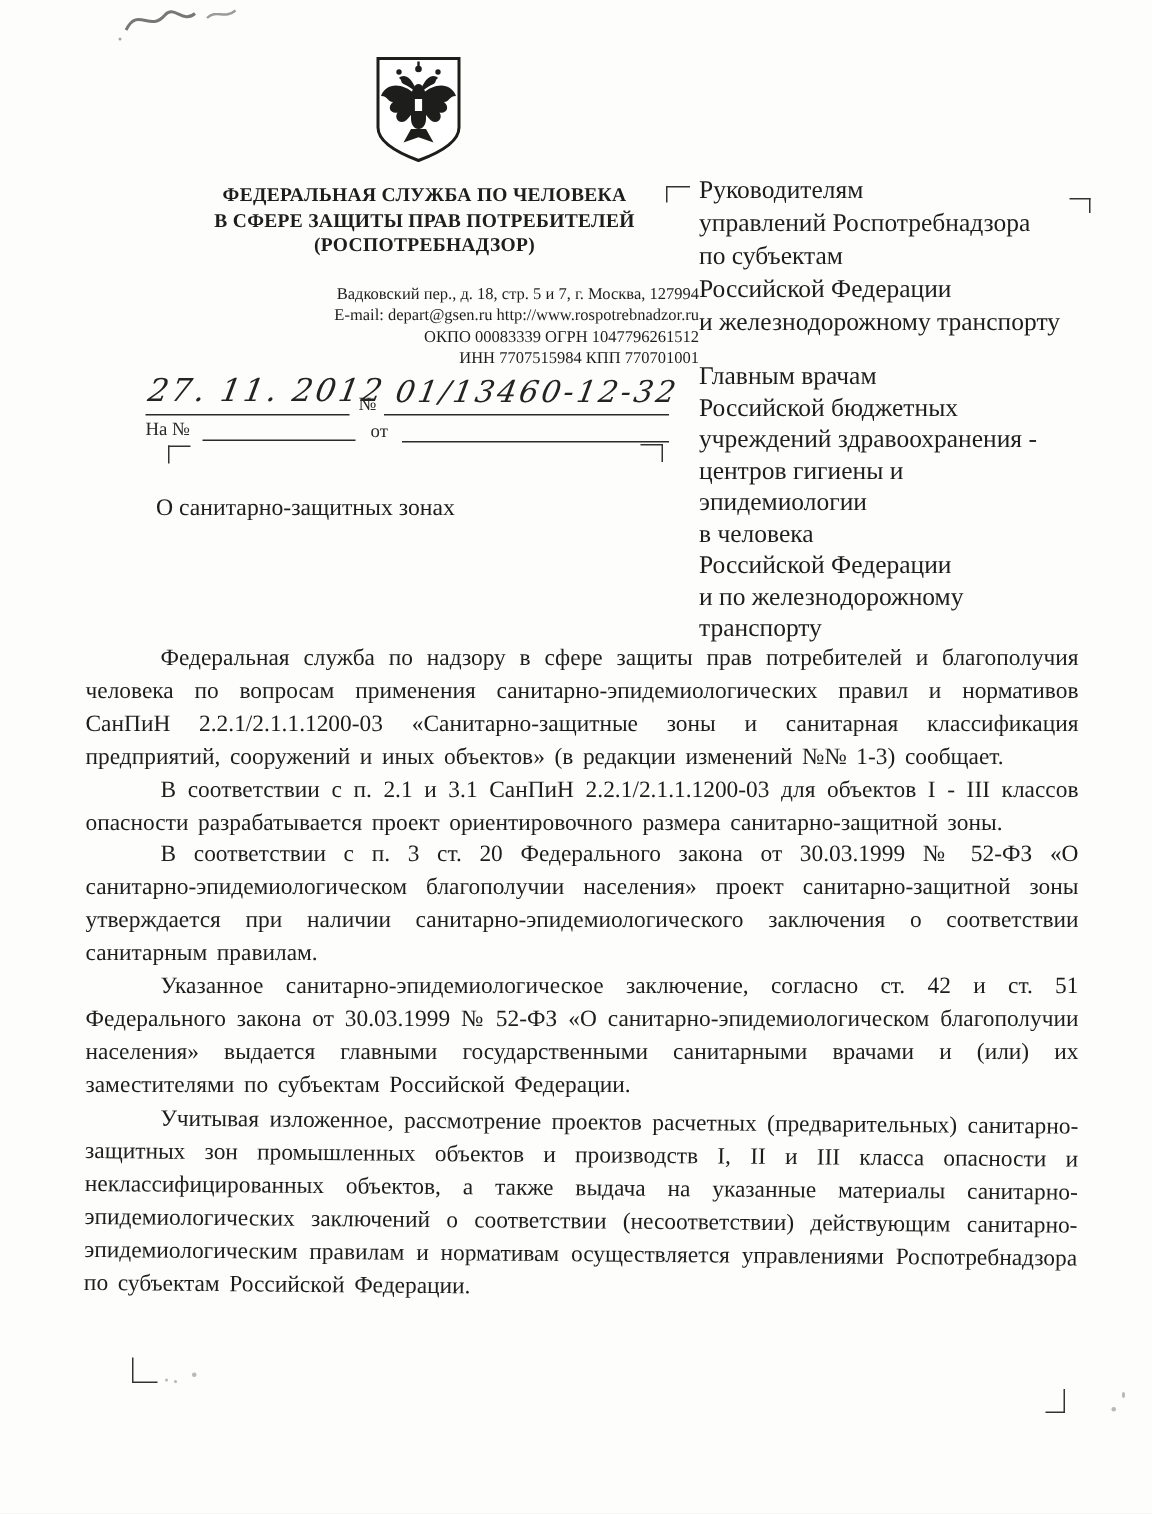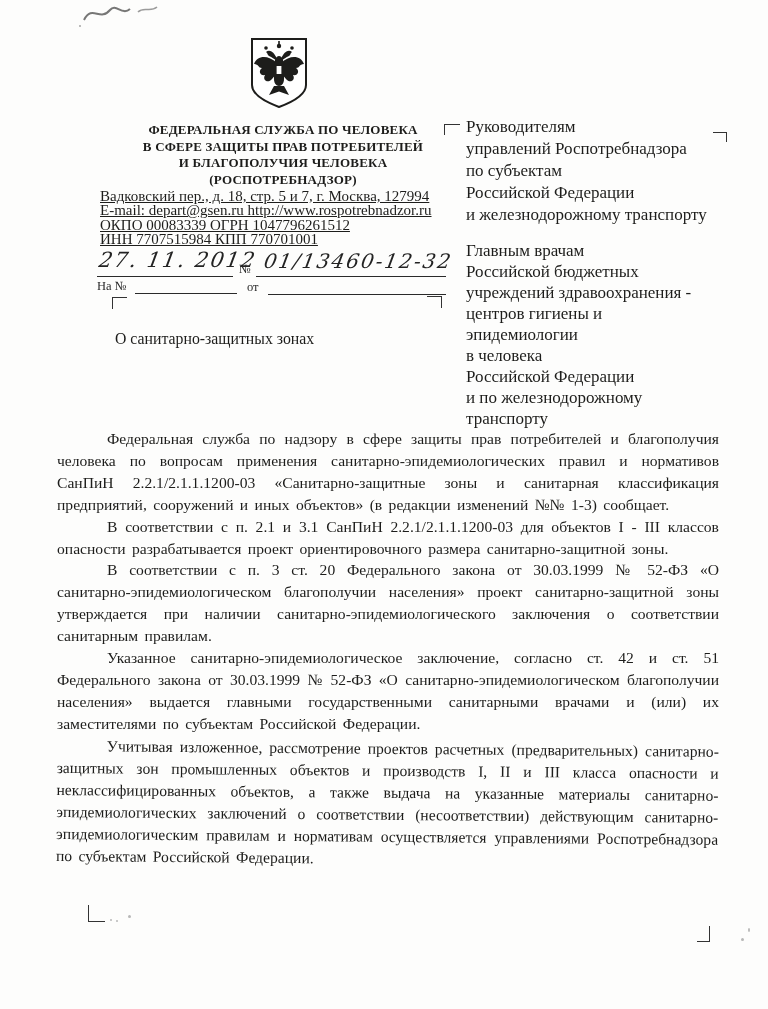--- a/index.html
+++ b/index.html
@@ -8,21 +8,21 @@
     position:relative;width:768px;height:1009px;margin:0 auto;
     background:#fdfdfc;color:#1d1d1b;overflow:hidden;
   }
   .abs{position:absolute;}
   
   .org{
     text-align:center;font-weight:700;font-size:13px;line-height:16.5px;
     letter-spacing:.2px;
   }
   .contacts{
-    text-align:left;font-size:15px;line-height:14.4px;text-decoration:underline;
+    text-align:right;font-size:11px;line-height:14.4px;
   }
   
   .hw{
     font-family:"DejaVu Serif", serif;font-style:italic;
     transform:skewX(-10deg);transform-origin:left bottom;
     letter-spacing:2px;color:#232323;white-space:nowrap;
   }
   .blank-line{border-bottom:1.6px solid #2a2a2a;}
   .form-label{font-size:12.5px;color:#2a2a2a;}
   
@@ -68,21 +68,20 @@
         <rect x="31.2" y="4" width="1.6" height="4"></rect>
         <path d="M27,49 L22,58 L32,54.5 L42,58 L37,49 Z"></path>
       </g>
       <rect x="29.6" y="29" width="4.8" height="8" fill="#ffffff"></rect>
     </svg>
   </div>
 
   <div class="abs org" style="left:100px;top:122px;width:366px;">
     <div>ФЕДЕРАЛЬНАЯ СЛУЖБА ПО ЧЕЛОВЕКА</div>
     <div>В СФЕРЕ ЗАЩИТЫ ПРАВ ПОТРЕБИТЕЛЕЙ</div>
-    <div>И БЛАГОПОЛУЧИЯ ЧЕЛОВЕКА</div>
     <div>(РОСПОТРЕБНАДЗОР)</div>
   </div>
 
   <div class="abs contacts" style="left:100px;top:189px;width:366px;">
     <div>Вадковский пер., д. 18, стр. 5 и 7, г. Москва, 127994</div>
     <div>E-mail: depart@gsen.ru  http://www.rospotrebnadzor.ru</div>
     <div>ОКПО 00083339  ОГРН 1047796261512</div>
     <div>ИНН 7707515984  КПП 770701001</div>
   </div>
 
@@ -95,21 +94,21 @@
   </div>
 
   <span class="abs form-label" style="left:97px;top:279px;">На №</span>
   <div class="abs blank-line" style="left:135px;top:279px;width:102px;height:14px;"></div>
   <span class="abs form-label" style="left:247px;top:280px;">от</span>
   <div class="abs blank-line" style="left:268px;top:279px;width:178px;height:15px;"></div>
 
   <div class="abs mark-tl" style="left:112px;top:297px;width:14px;height:11px;"></div>
   <div class="abs mark-tr" style="left:427px;top:296px;width:14px;height:11px;"></div>
 
-  <div class="abs subject" style="left:115px;top:330px;">О санитарно-защитных зонах</div>
+  <div class="abs subject" style="left:104px;top:330px;">О санитарно-защитных зонах</div>
 
   <div class="abs mark-tl" style="left:444px;top:124px;width:15px;height:10px;"></div>
   <div class="abs mark-tr" style="left:713px;top:132px;width:13px;height:9px;"></div>
 
   <div class="abs addr" style="left:466px;top:116px;width:285px;">
     <div>Руководителям</div>
     <div>управлений Роспотребнадзора</div>
     <div>по субъектам</div>
     <div>Российской Федерации</div>
     <div>и железнодорожному транспорту</div>

